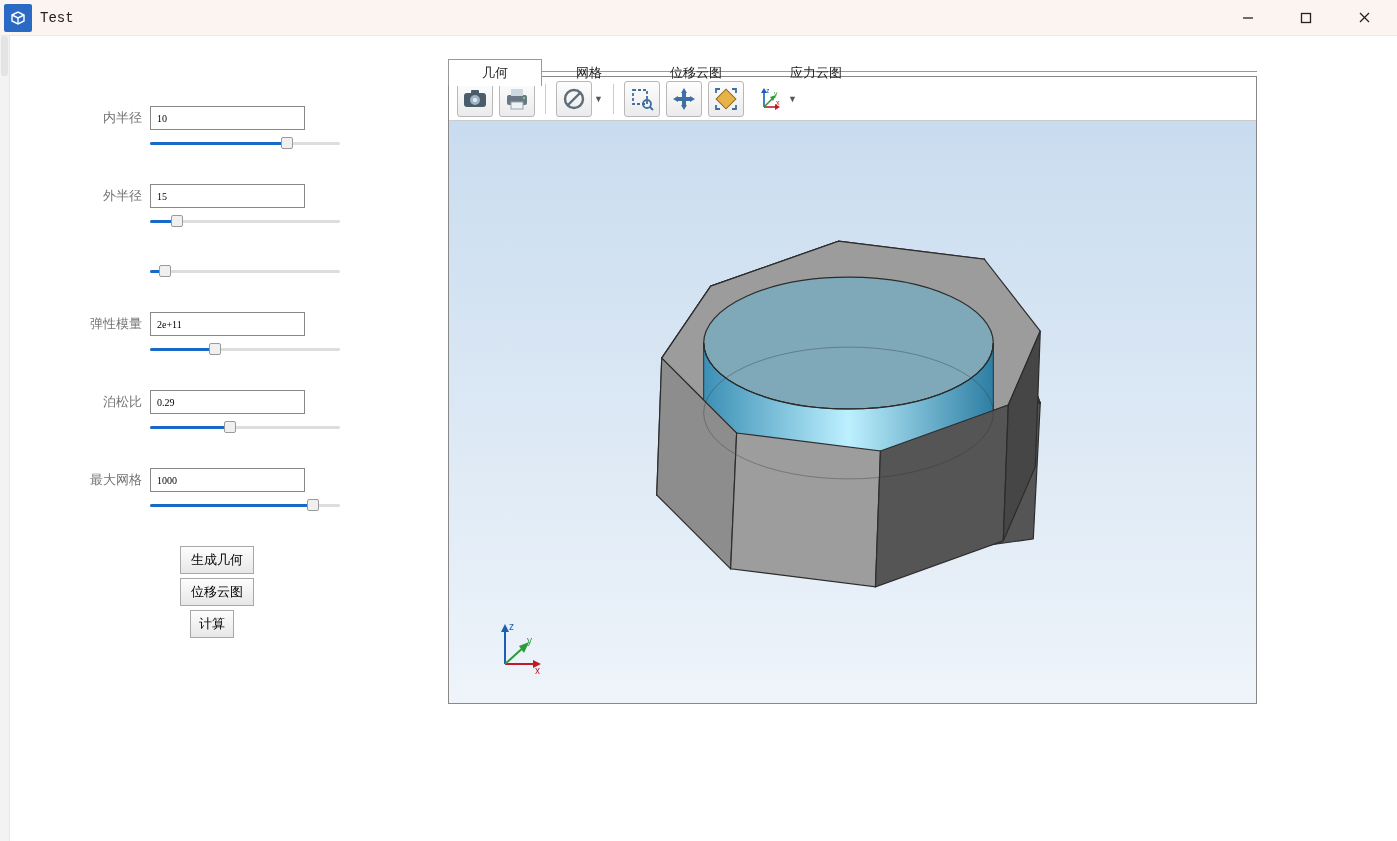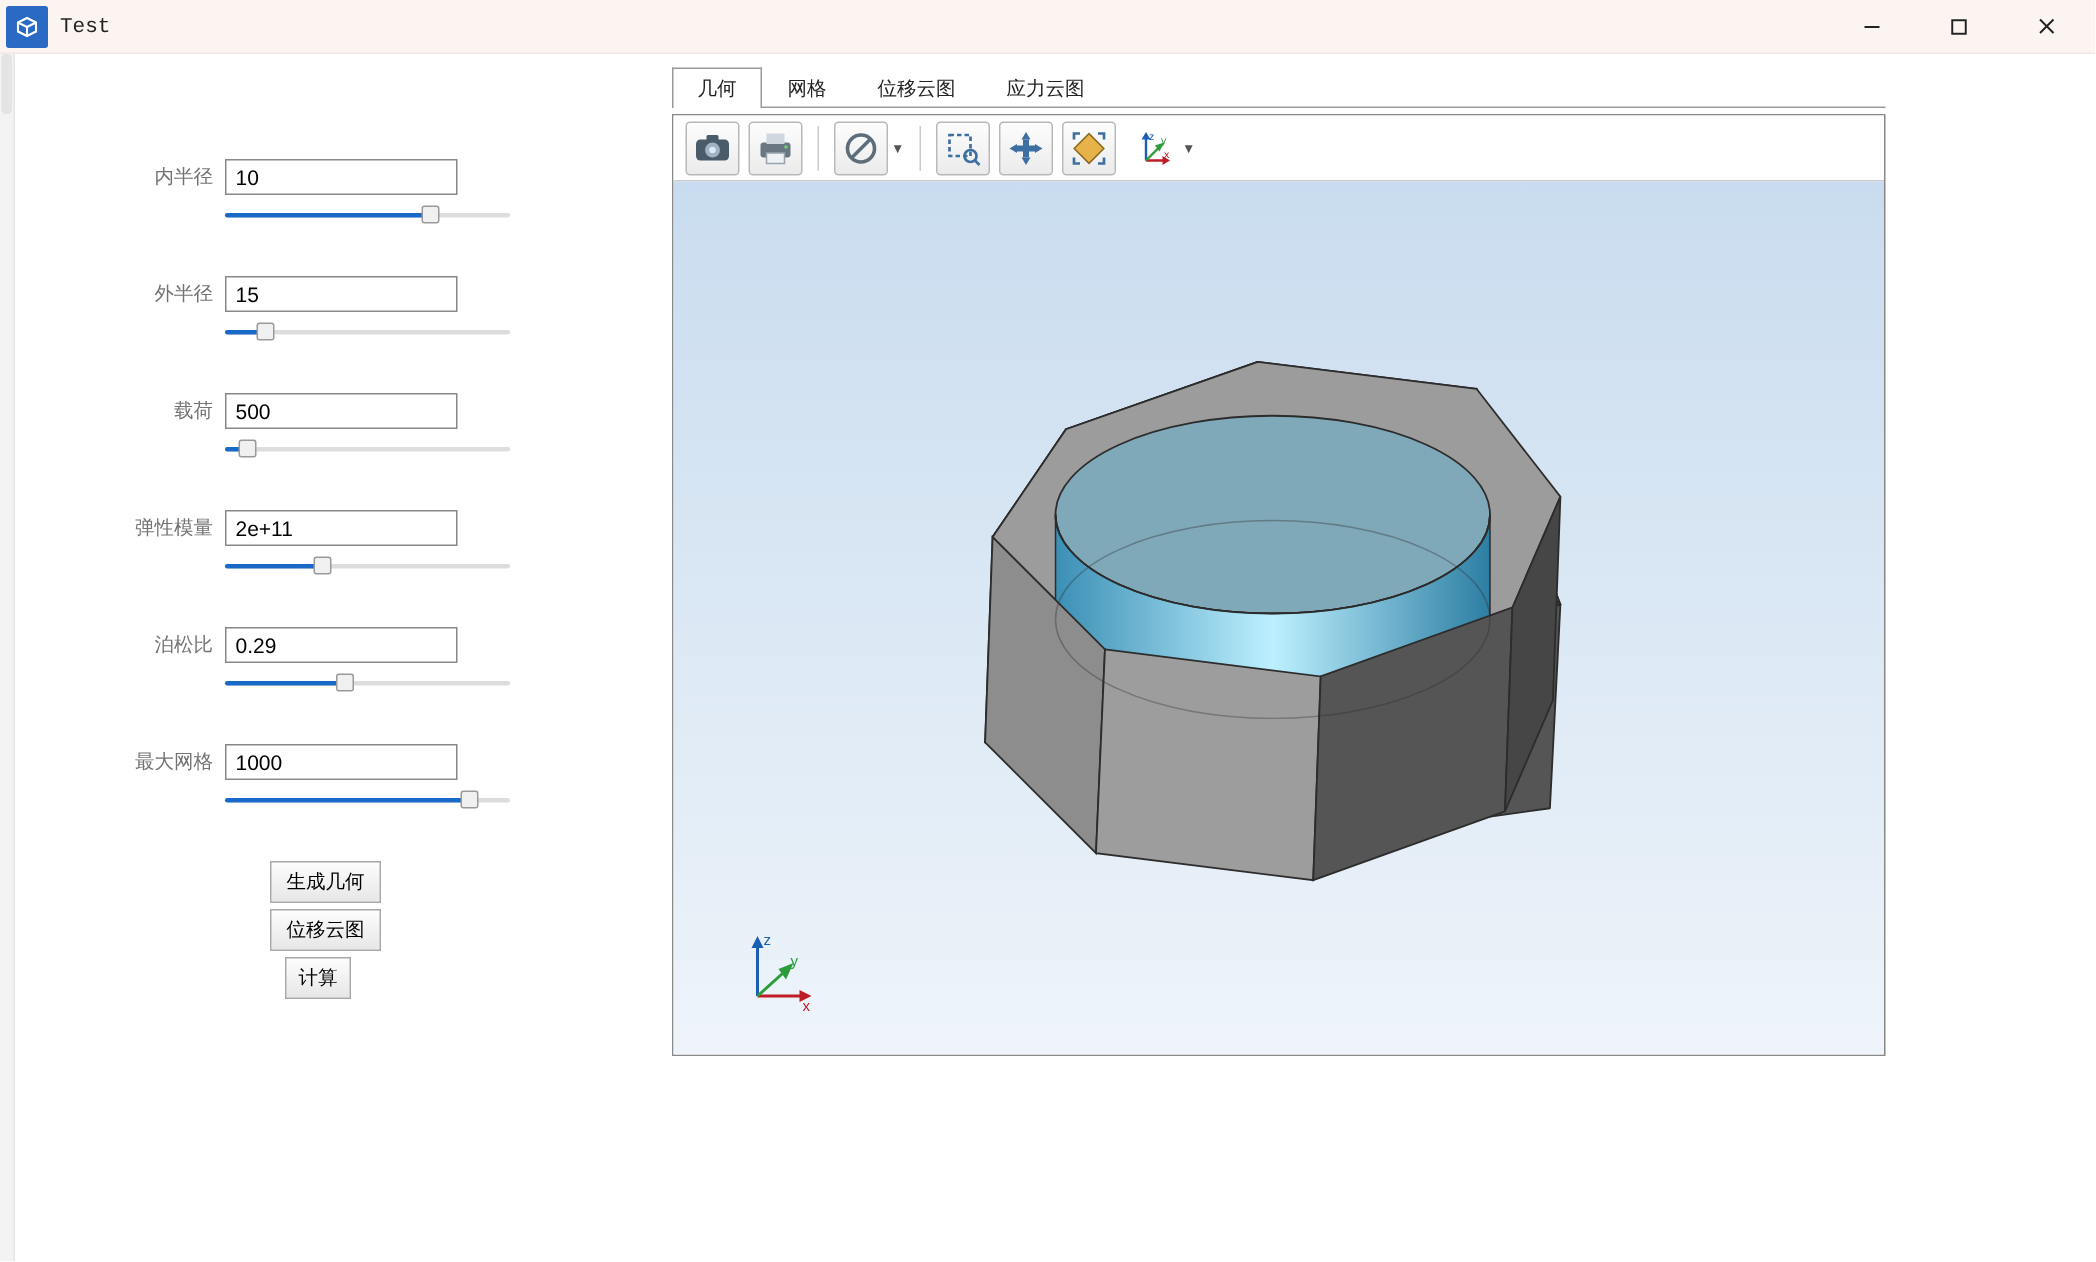--- a/index.html
+++ b/index.html
@@ -10,31 +10,31 @@
   .titlebar .title-text { font-size: 14px; color: #222; font-family: Liberation Mono, monospace; }
   .titlebar .win-ctrls { margin-left: auto; display: flex; }
   .titlebar .win-btn { width: 58px; height: 36px; display: flex; align-items: center; justify-content: center; font-size: 15px; }
   .body-area { display: flex; height: calc(100% - 36px); }
   .scrollbar-stub { width: 10px; background: #f3f3f3; height: 100%; border-right: 1px solid #e6e6e6; position: relative; }
   .scrollbar-stub .thumb { position: absolute; left: 1px; right: 1px; top: 0; height: 40px; background: #e4e4e4; border-radius: 3px; }
   .left-panel { width: 438px; padding: 70px 100px 0 80px; }
   .param-row { margin-bottom: 32px; }
   .param-row .rowtop { display: flex; align-items: center; gap: 8px; }
   .param-row label { width: 52px; text-align: right; font-size: 13px; color: #737373; font-family: "SimSun", serif; }
-  .param-row input[type=text] { width: 155px; height: 24px; border: 1px solid #888; padding: 2px 6px; font-family: Liberation Sans, sans-serif; font-size: 14px; }
+  .param-row input[type=text] { width: 155px; height: 24px; border: 1px solid #888; padding: 2px 6px; font-family: Liberation Serif, serif; font-size: 10px; }
   .slider-wrap { margin-top: 4px; margin-left: 60px; width: 190px; }
   .slider { width: 100%; height: 18px; position: relative; }
   .slider .track { position: absolute; top: 8px; left: 0; right: 0; height: 3px; background: #ddd; border-radius: 2px; }
   .slider .fill { position: absolute; top: 8px; left: 0; height: 3px; background: #196ac8; border-radius: 2px; }
   .slider .thumb { position: absolute; top: 3px; width: 12px; height: 12px; background: #f0f0f0; border: 1px solid #9a9a9a; border-radius: 2px; transform: translateX(-50%); }
   .btn-col { margin-top: 20px; margin-left: 90px; }
   .btn-col button { display: block; width: 74px; height: 28px; margin-bottom: 4px; background: linear-gradient(#fdfdfd,#e7e7e7); border: 1px solid #a8a8a8; font-family: "SimSun", serif; font-size: 13px; cursor: pointer; }
   .btn-col .compute { width: 44px; margin-left: 10px; }
   .tabs { display: flex; border-bottom: 1px solid #999; margin-top: 8px; }
-  .tab { padding: 4px 16px; font-size: 13px; color: #222; border: 1px solid transparent; border-bottom: none; cursor: pointer; position: relative; top: 1px; background: transparent; }
+  .tab { padding: 4px 33px; font-size: 13px; color: #222; border: 1px solid transparent; border-bottom: none; cursor: pointer; position: relative; top: 15px; background: transparent; }
   .tab.active { border-color: #999; background: #fff; }
   .right-panel { flex: 1; padding: 0 140px 0 0; }
   .viewer-box { border: 1px solid #888; margin-top: 4px; background: #fff; }
   .toolbar { height: 44px; display: flex; align-items: center; gap: 6px; padding: 0 8px; border-bottom: 1px solid #ccc; background: #fff; }
   .tool-btn { width: 36px; height: 36px; display: flex; align-items: center; justify-content: center; border: 1px solid transparent; border-radius: 3px; cursor: pointer; }
   .tool-btn.raised { border-color: #b8b8b8; background: linear-gradient(#fdfdfd,#ebebeb); }
   .tool-sep { width: 1px; height: 30px; background: #ccc; margin: 0 4px; }
   .tool-drop { display: flex; align-items: center; }
   .tool-drop .caret { font-size: 9px; color: #555; margin-left: 2px; }
   .viewport { height: 582px; background: linear-gradient(#c9dcef, #eef4fa); position: relative; overflow: hidden; }
@@ -101,24 +101,20 @@
             </div>
             <div class="slider-wrap">
               <div class="slider">
                 <div class="track"></div>
                 <div class="fill" style="width:14%"></div>
                 <div class="thumb" style="left:14%"></div>
               </div>
             </div>
           </div>
           <div class="param-row">
-            <div class="rowtop">
-              <label>载荷</label>
-              <input type="text" value="500" style="">
-            </div>
             <div class="slider-wrap">
               <div class="slider">
                 <div class="track"></div>
                 <div class="fill" style="width:8%"></div>
                 <div class="thumb" style="left:8%"></div>
               </div>
             </div>
           </div>
           <div class="param-row">
             <div class="rowtop">

